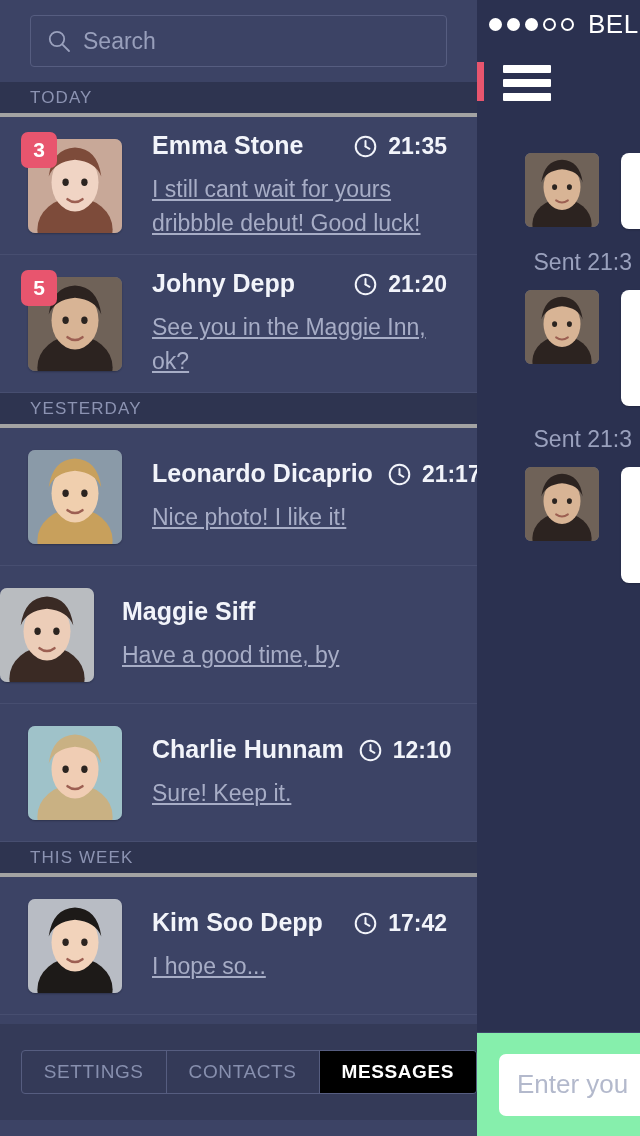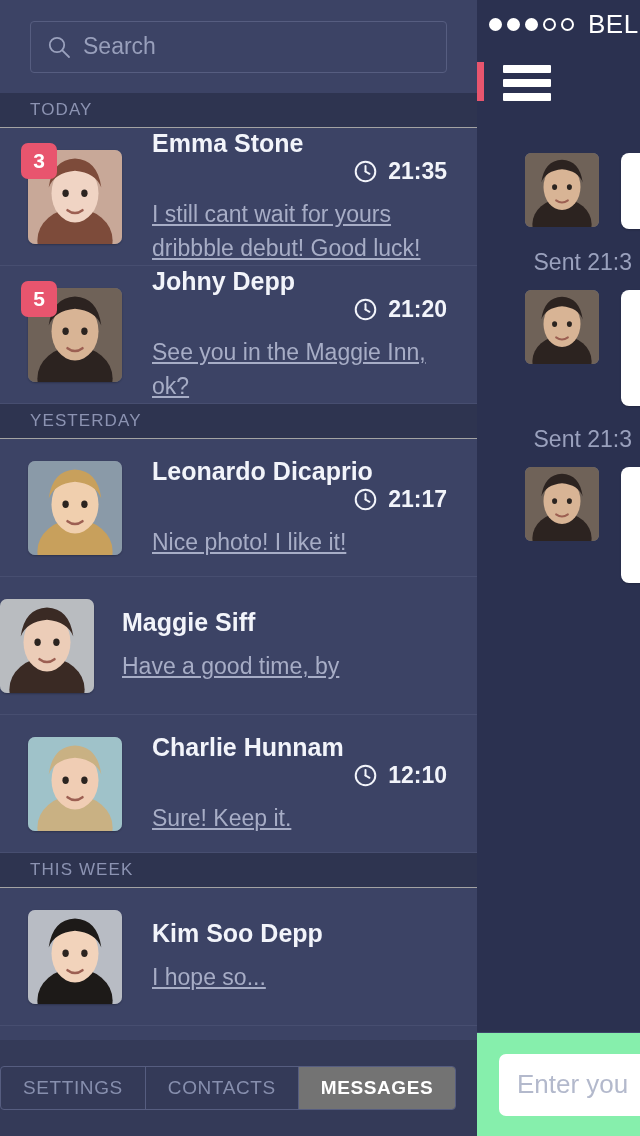--- a/index.html
+++ b/index.html
@@ -14,21 +14,21 @@
 
   
   .left-panel {
     position:absolute; left:0; top:0; width:477px; height:1136px;
     background:#3c4365;
     overflow:hidden;
   }
 
   
   .search-wrap {
-    height:93px; display:flex; align-items:center;
+    height:82px; display:flex; align-items:center;
     padding:0 30px;
     background:#3c4365;
   }
   .search-box {
     flex:1; height:52px;
     border:1px solid #565d80;
     border-radius:4px;
     display:flex; align-items:center;
     padding:0 16px;
     background:transparent;
@@ -41,21 +41,21 @@
     font-family:"Liberation Sans", sans-serif;
   }
   .search-input::placeholder { color:#989fbb; }
 
   
   .section-header {
     height:35px; background:#2e3450;
     display:flex; align-items:center;
     padding:0 30px;
     color:#8c93b2; font-size:17px; letter-spacing:1.1px;
-    border-bottom:1px solid #a3a3a3;
+    border-bottom:4px solid #a3a3a3;
     text-align:right;
   }
 
   
   .msg-row {
     position:relative;
     height:138px;
     background:#3c4365;
     border-bottom:1px solid #474e70;
     display:flex; align-items:center;
@@ -71,21 +71,21 @@
   .avatar svg { display:block; width:94px; height:94px; }
   .badge {
     position:absolute; left:-7px; top:-7px;
     min-width:36px; height:36px; padding:0 7px;
     background:#e8556e; border-radius:7px;
     color:#ffffff; font-size:21px; font-weight:bold;
     display:flex; align-items:center; justify-content:center;
     z-index:3;
   }
   .msg-body { flex:1; margin-left:30px; min-width:0; }
-  .msg-top { display:flex; align-items:flex-start;flex-direction:column; }
+  .msg-top { display:flex; align-items:flex-end; }
   .msg-name {
     color:#f2f4fa; font-size:25px; font-weight:bold;
     white-space:nowrap;
   }
   .msg-time-wrap {
     margin-left:auto; display:flex; align-items:center;
     color:#f2f4fa; font-size:23px; font-weight:bold;
     white-space:nowrap; padding-left:14px;
   }
   .clock-icon { width:25px; height:25px; margin-right:10px; flex:0 0 25px; }
@@ -103,37 +103,37 @@
     border-radius:0 7px 7px 0;
     display:flex; align-items:center; justify-content:center;
     color:#ffffff; font-size:22px; font-weight:bold;
     letter-spacing:1px;
     margin-right:34px;
   }
   .msg-row.swiped .msg-body { margin-left:28px; }
 
   
   .tabbar-wrap {
-    position:absolute; left:0; bottom:0; width:477px; height:96px;
+    position:absolute; left:0; bottom:16px; width:477px; height:96px;
     background:#343a58;
-    display:flex; align-items:center; justify-content:flex-start;
+    display:flex; align-items:center; justify-content:flex-end;
   }
   .tabbar {
     display:flex; height:44px;
     border:1px solid #565d80; border-radius:4px; overflow:hidden;
   }
   .tab {
     display:flex; align-items:center; justify-content:center;
     padding:0 22px;
     color:#878fae; font-size:19px; letter-spacing:.6px;
     border-right:1px solid #565d80;
     background:transparent;
   }
   .tab:last-child { border-right:none; }
-  .tab.active { background:#737373; color:#ffffff; font-weight:bold; }
+  .tab.active { background:#000000; color:#ffffff; font-weight:bold; }
 
   
   .right-panel {
     position:absolute; left:477px; top:0; width:163px; height:1136px;
     background:#2b3150;
     overflow:hidden;
   }
   .accent-bar {
     position:absolute; left:0; top:62px;
     width:7px; height:39px; background:#e8556e;
@@ -381,20 +381,30 @@
                 <path d="M22 40 Q26 10 50 9 Q74 10 78 40 Q72 24 50 22 Q28 24 22 40Z" fill="#1d1a18"></path>
                 <ellipse cx="40" cy="46" rx="3.4" ry="3.9" fill="#2b2420"></ellipse>
                 <ellipse cx="60" cy="46" rx="3.4" ry="3.9" fill="#2b2420"></ellipse>
                 <path d="M42 64 Q50 70 58 64" fill="none" stroke="#9c5f52" stroke-width="2.6" stroke-linecap="round"></path>
               </svg>
             </div>
           </div>
           <div class="msg-body">
             <div class="msg-top">
               <span class="msg-name">Kim Soo Depp</span>
+              <span class="msg-time-wrap">
+                <span class="clock-icon">
+                  <svg viewBox="0 0 24 24" width="25" height="25">
+                    <circle cx="12" cy="12" r="9.4" fill="none" stroke="#f2f4fa" stroke-width="1.9"></circle>
+                    <line x1="12" y1="6.6" x2="12" y2="12" stroke="#f2f4fa" stroke-width="1.9" stroke-linecap="round"></line>
+                    <line x1="12" y1="12" x2="15.8" y2="14.2" stroke="#f2f4fa" stroke-width="1.9" stroke-linecap="round"></line>
+                  </svg>
+                </span>
+                <span>17:42</span>
+              </span>
             </div>
             <div class="msg-preview">I hope so...</div>
           </div>
         </div>
       </div>
 
     <div class="tabbar-wrap">
       <div class="tabbar" id="tabbar-root">
           <div class="tab">SETTINGS</div>
           <div class="tab">CONTACTS</div>

